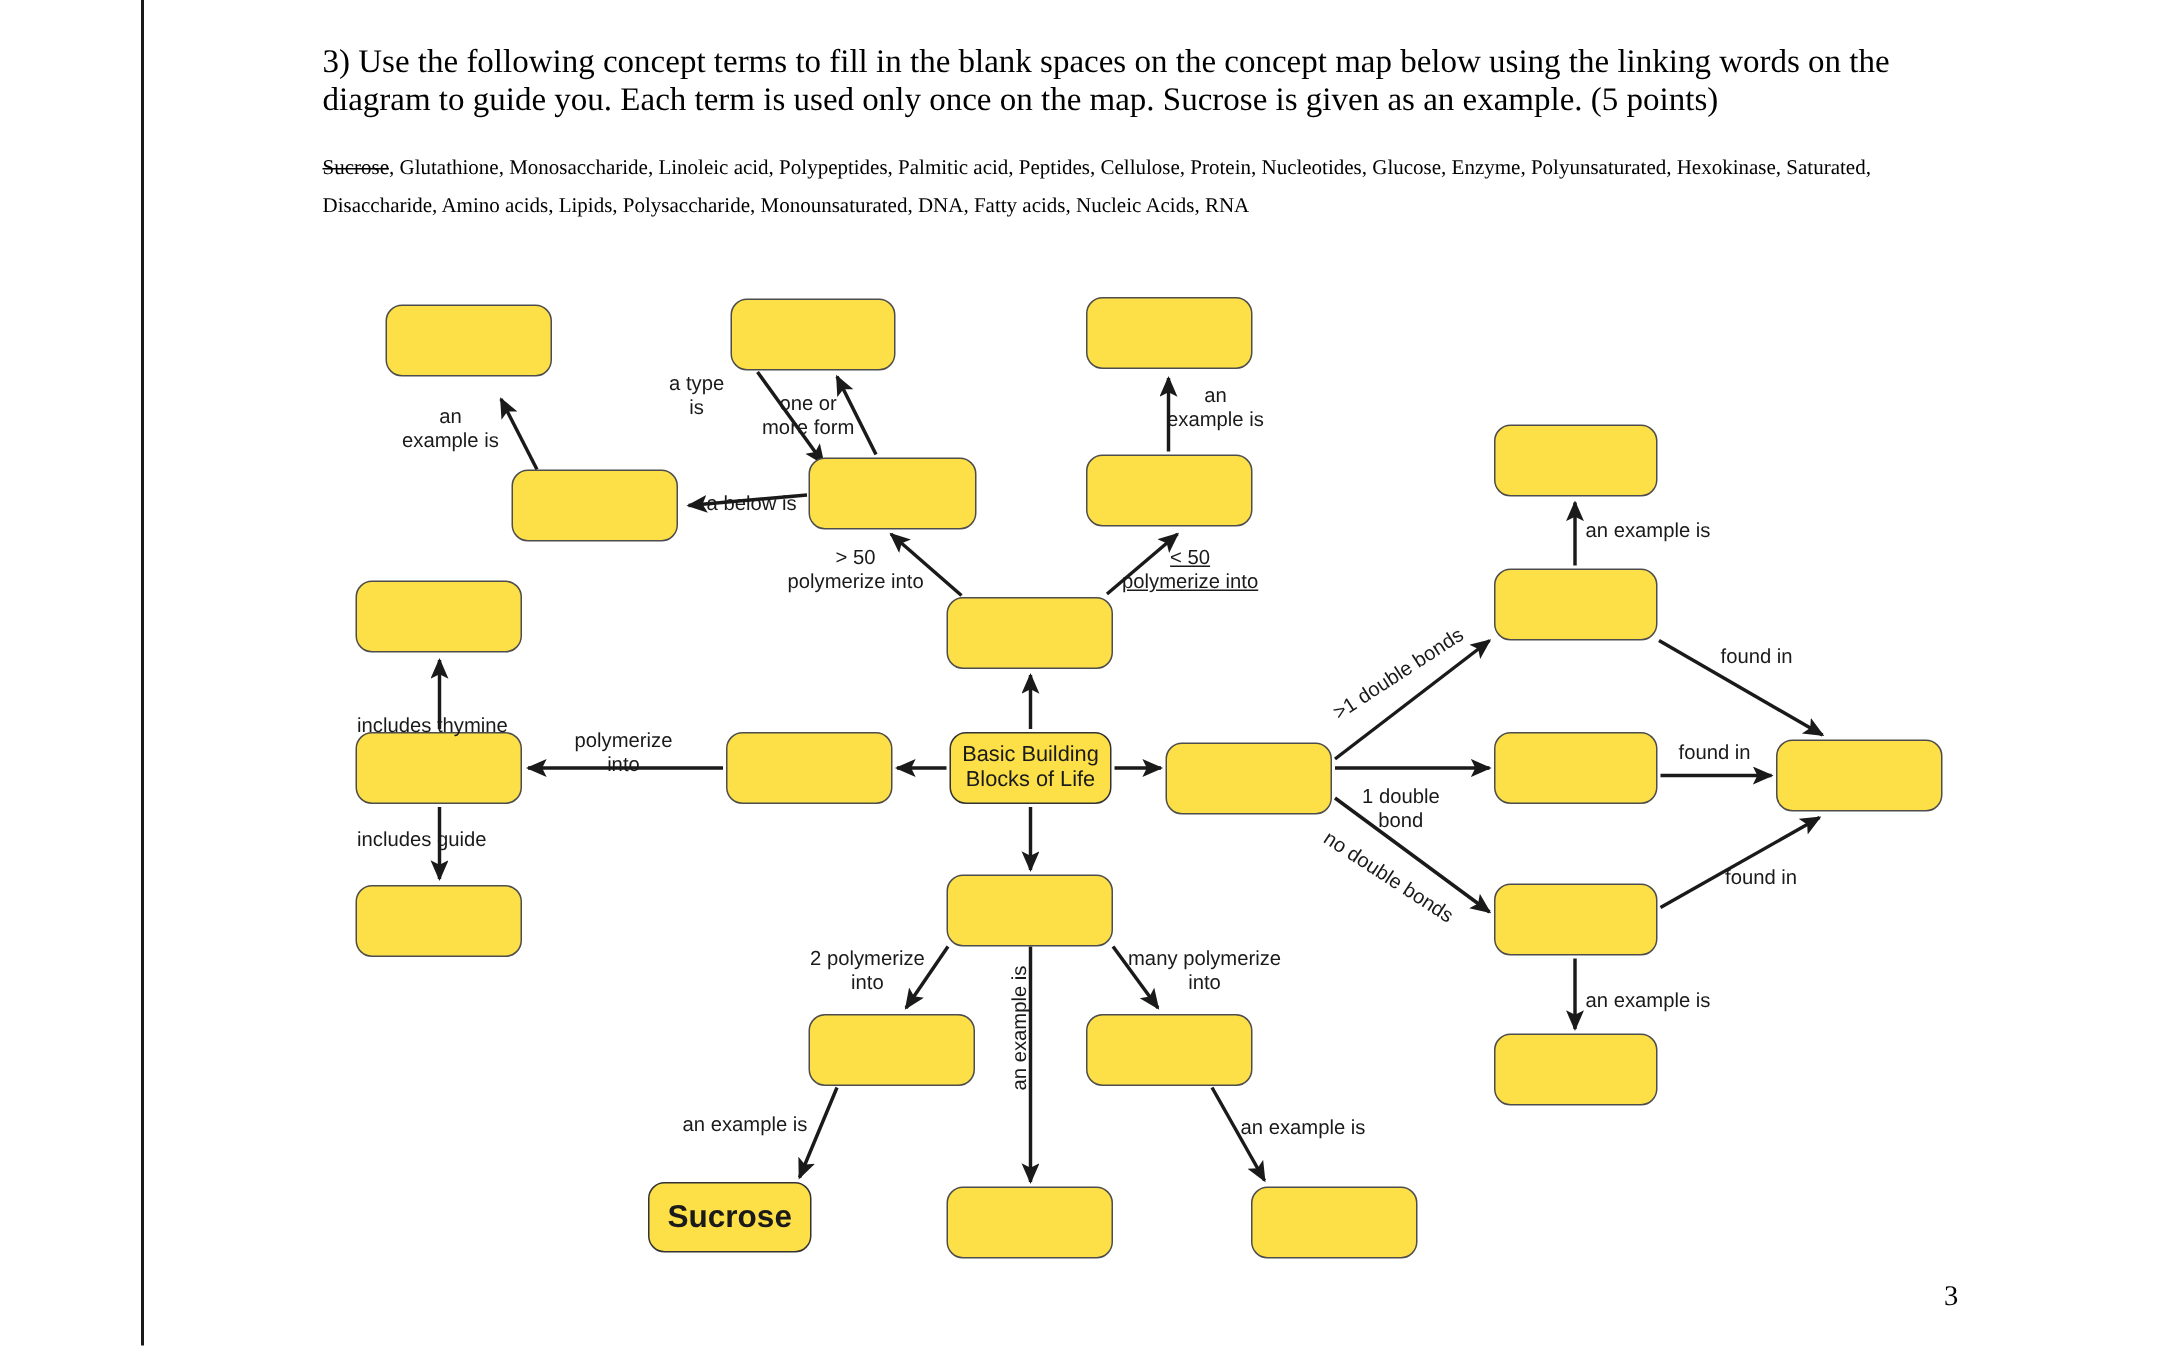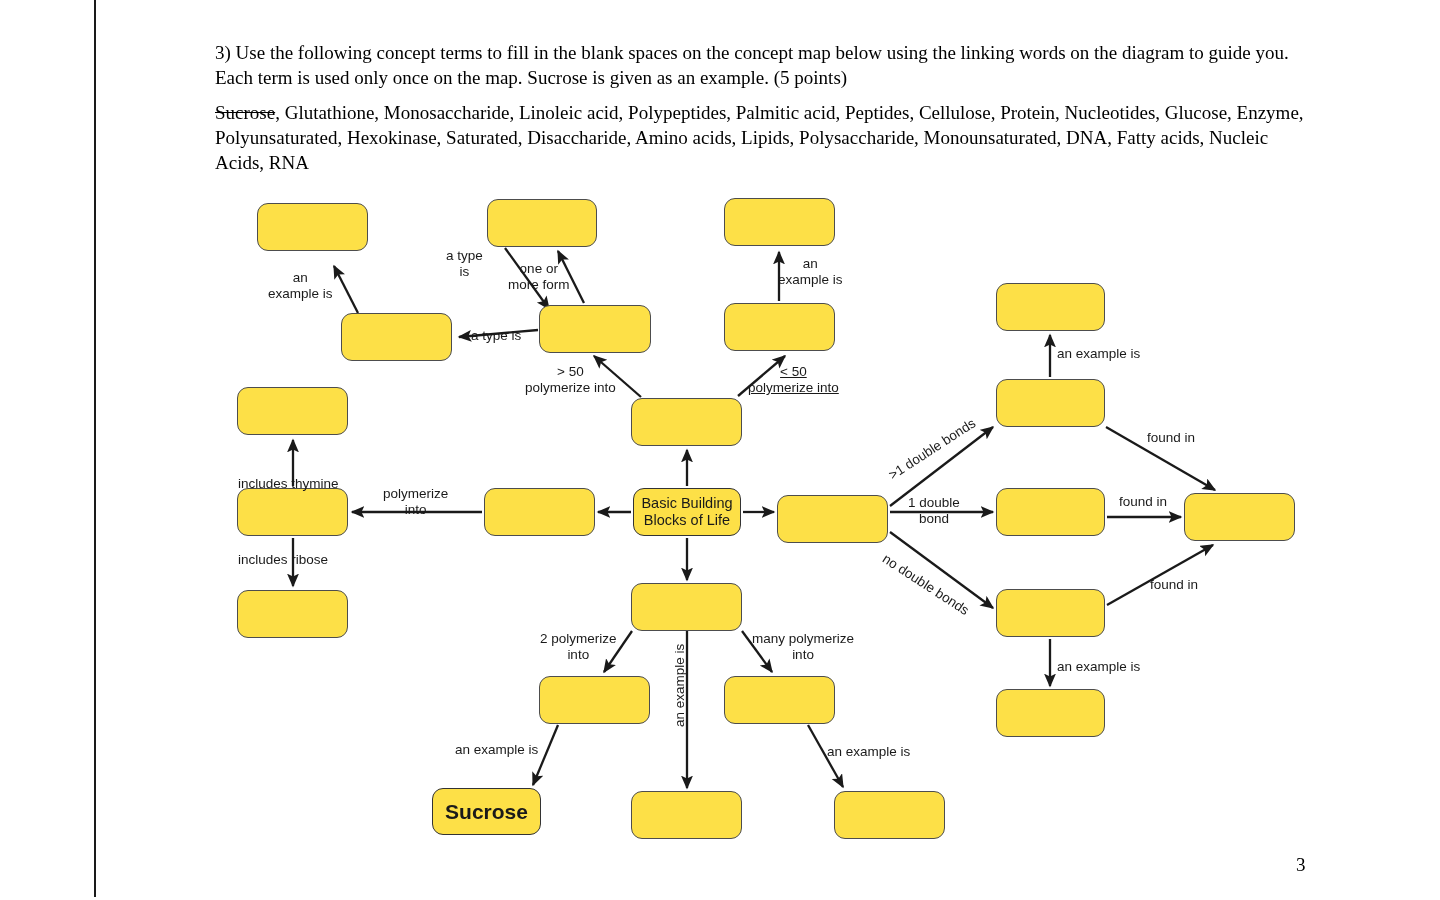--- a/index.html
+++ b/index.html
@@ -26,31 +26,30 @@
     height: 897px;
     background: #1a1a1a;
   }
 
   
   #question-block {
     position: absolute;
     left: 215px;
     top: 28px;
     width: 1096px;
-    font-size: 19px;
+    font-size: 22px;
     line-height: 25px;
     font-family: "Liberation Serif", "DejaVu Serif", serif;
-    margin-top: 12px;
   }
   #terms-block {
     position: absolute;
     left: 215px;
     top: 100px;
     width: 1100px;
-    font-size: 19px;
+    font-size: 14px;
     line-height: 25px;
     font-family: "Liberation Serif", "DejaVu Serif", serif;
   }
   .struck { text-decoration: line-through; }
 
   
   #page-number {
     position: absolute;
     left: 1296px;
     top: 854px;
@@ -192,29 +191,29 @@
       <div class="node" style="left: 996px; top: 379px; width: 109px; height: 48px;"></div>
       <div class="node" style="left: 996px; top: 488px; width: 109px; height: 48px;"></div>
       <div class="node" style="left: 996px; top: 589px; width: 109px; height: 48px;"></div>
       <div class="node" style="left: 996px; top: 689px; width: 109px; height: 48px;"></div>
       <div class="node" style="left: 1184px; top: 493px; width: 111px; height: 48px;"></div>
     </div>
   <div id="label-layer">
       <div class="link-label center" style="left: 268px; top: 270px;">an<br>example is</div>
       <div class="link-label center" style="left: 446px; top: 248px;">a type<br>is</div>
       <div class="link-label center" style="left: 508px; top: 261px;">one or<br>more form</div>
-      <div class="link-label" style="left: 471px; top: 328px;">a type is</div>
+      <div class="link-label" style="left: 471px; top: 328px;">a below is</div>
       <div class="link-label center" style="left: 525px; top: 364px;">&gt; 50<br>polymerize into</div>
       <div class="link-label center" style="left: 778px; top: 256px;">an<br>example is</div>
       <div class="link-label center" style="left: 748px; top: 364px; text-decoration: underline;">&lt; 50<br>polymerize into</div>
       <div class="link-label" style="left: 238px; top: 476px;">includes thymine</div>
-      <div class="link-label" style="left: 238px; top: 552px;">includes ribose</div>
+      <div class="link-label" style="left: 238px; top: 552px;">includes guide</div>
       <div class="link-label center" style="left: 383px; top: 486px;">polymerize<br>into</div>
       <div class="link-label rot-neg33" style="left: 886px; top: 470px;">&gt;1 double bonds</div>
-      <div class="link-label center" style="left: 908px; top: 495px;">1 double<br>bond</div>
+      <div class="link-label center" style="left: 908px; top: 523px;">1 double<br>bond</div>
       <div class="link-label rot-pos33" style="left: 888px; top: 551px;">no double bonds</div>
       <div class="link-label" style="left: 1147px; top: 430px;">found in</div>
       <div class="link-label" style="left: 1119px; top: 494px;">found in</div>
       <div class="link-label" style="left: 1150px; top: 577px;">found in</div>
       <div class="link-label" style="left: 1057px; top: 346px;">an example is</div>
       <div class="link-label" style="left: 1057px; top: 659px;">an example is</div>
       <div class="link-label center" style="left: 540px; top: 631px;">2 polymerize<br>into</div>
       <div class="link-label center" style="left: 752px; top: 631px;">many polymerize<br>into</div>
       <div class="link-label" style="left: 455px; top: 742px;">an example is</div>
       <div class="link-label" style="left: 827px; top: 744px;">an example is</div>

